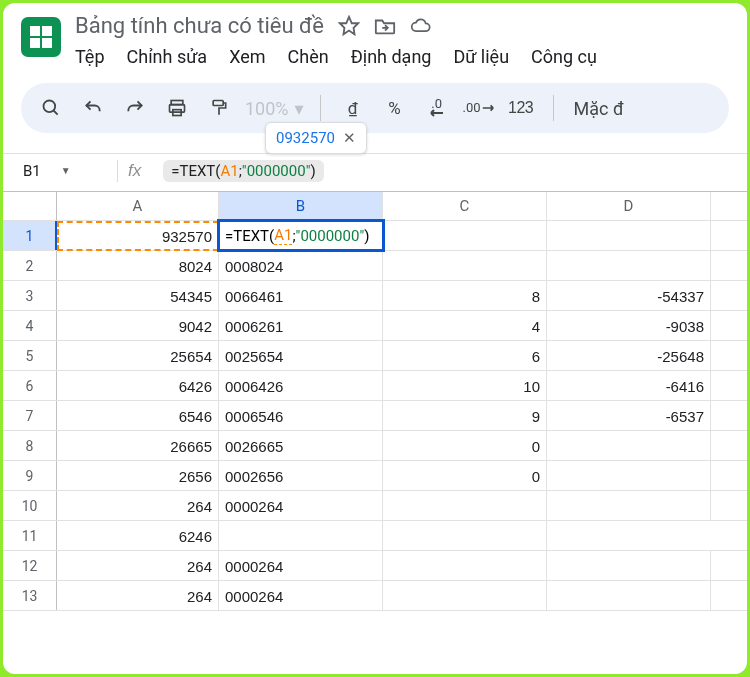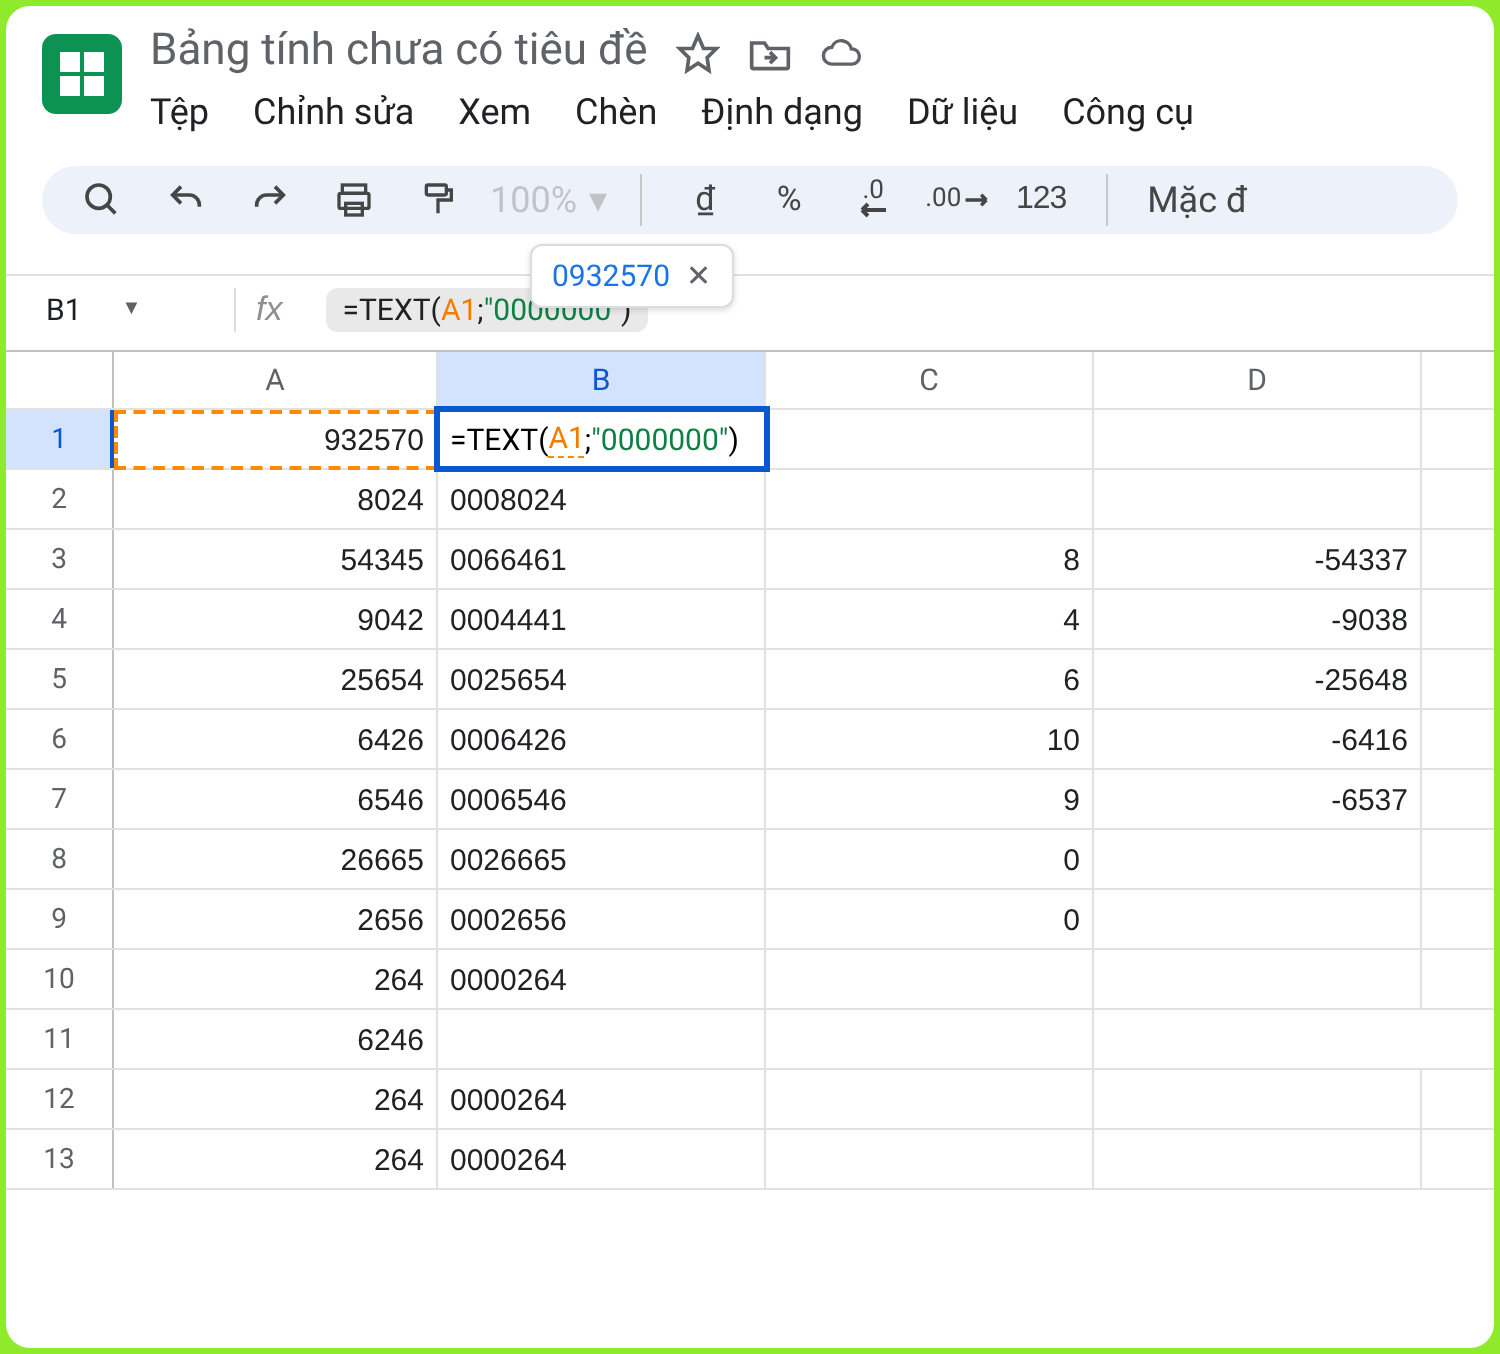--- a/index.html
+++ b/index.html
@@ -5,29 +5,29 @@
 * { box-sizing: border-box; margin: 0; padding: 0; font-family: 'Google Sans', Roboto, Arial, sans-serif; }
 body { background: #8eea2b; padding: 3px; }
 .frame { background: #fff; width: 744px; height: 671px; border-radius: 12px; overflow: hidden; position: relative; }
 
 
 .header { padding: 10px 0 0 18px; display: flex; align-items: flex-start; }
 .logo { width: 40px; height: 40px; background: #0d9254; border-radius: 7px; display: flex; align-items: center; justify-content: center; margin-right: 14px; margin-top: 4px; flex-shrink: 0; }
 .logo-inner { width: 22px; height: 22px; display: grid; grid-template-columns: 1fr 1fr; grid-template-rows: 1fr 1fr; gap: 2px; }
 .logo-cell { background: #fff; }
 .title-area { flex: 1; }
-.title-row { display: flex; align-items: flex-end; gap: 14px; margin-bottom: 6px; }
+.title-row { display: flex; align-items: center; gap: 14px; margin-bottom: 6px; }
 .doc-title { font-size: 22px; color: #5f6368; font-weight: 400; }
 .title-icon { width: 22px; height: 22px; color: #5f6368; display: flex; align-items: center; justify-content: center; }
 .menu-row { display: flex; gap: 22px; font-size: 18px; color: #202124; }
 .menu-item { cursor: pointer; padding: 2px 0; }
 
 
 .toolbar-wrap { padding: 14px 18px 0 18px; }
-.toolbar { background: #edf2fa; border-radius: 28px; height: 34px; display: flex; align-items: center; padding: 0 14px; gap: 10px; position: relative; }
+.toolbar { background: #edf2fa; border-radius: 28px; height: 50px; display: flex; align-items: center; padding: 0 14px; gap: 10px; position: relative; }
 .tool-btn { width: 32px; height: 32px; display: flex; align-items: center; justify-content: center; color: #444746; cursor: pointer; border-radius: 4px; }
 .tool-sep { width: 1px; height: 26px; background: #c7c7c7; margin: 0 6px; }
 .zoom { color: #c0c4c9; font-size: 18px; display: flex; align-items: center; gap: 6px; }
 .zoom-caret { color: #c0c4c9; }
 .default-label { color: #444746; font-size: 18px; margin-left: 4px; }
 .tool-123 { font-size: 16px; color: #444746; font-family: Arial; letter-spacing: -0.5px; }
 
 
 .popover { position: absolute; top: 39px; left: 244px; background: #fff; border: 1px solid #dadce0; border-radius: 6px; padding: 6px 10px; font-size: 15px; color: #1a73e8; box-shadow: 0 1px 3px rgba(0,0,0,0.15); display: flex; align-items: center; gap: 8px; z-index: 10; }
 .popover-x { color: #5f6368; cursor: pointer; font-size: 15px; }
@@ -228,21 +228,21 @@
         <div class="row data-row">
           <div class="rowh">3</div>
           <div class="cell col-A num">54345</div>
           <div class="cell col-B txt">0066461</div>
           <div class="cell col-C num">8</div>
           <div class="cell col-D num">-54337</div>
         </div>
         <div class="row data-row">
           <div class="rowh">4</div>
           <div class="cell col-A num">9042</div>
-          <div class="cell col-B txt">0004441</div>
+          <div class="cell col-B txt">0006261</div>
           <div class="cell col-C num">4</div>
           <div class="cell col-D num">-9038</div>
         </div>
         <div class="row data-row">
           <div class="rowh">5</div>
           <div class="cell col-A num">25654</div>
           <div class="cell col-B txt">0025654</div>
           <div class="cell col-C num">6</div>
           <div class="cell col-D num">-25648</div>
         </div>

